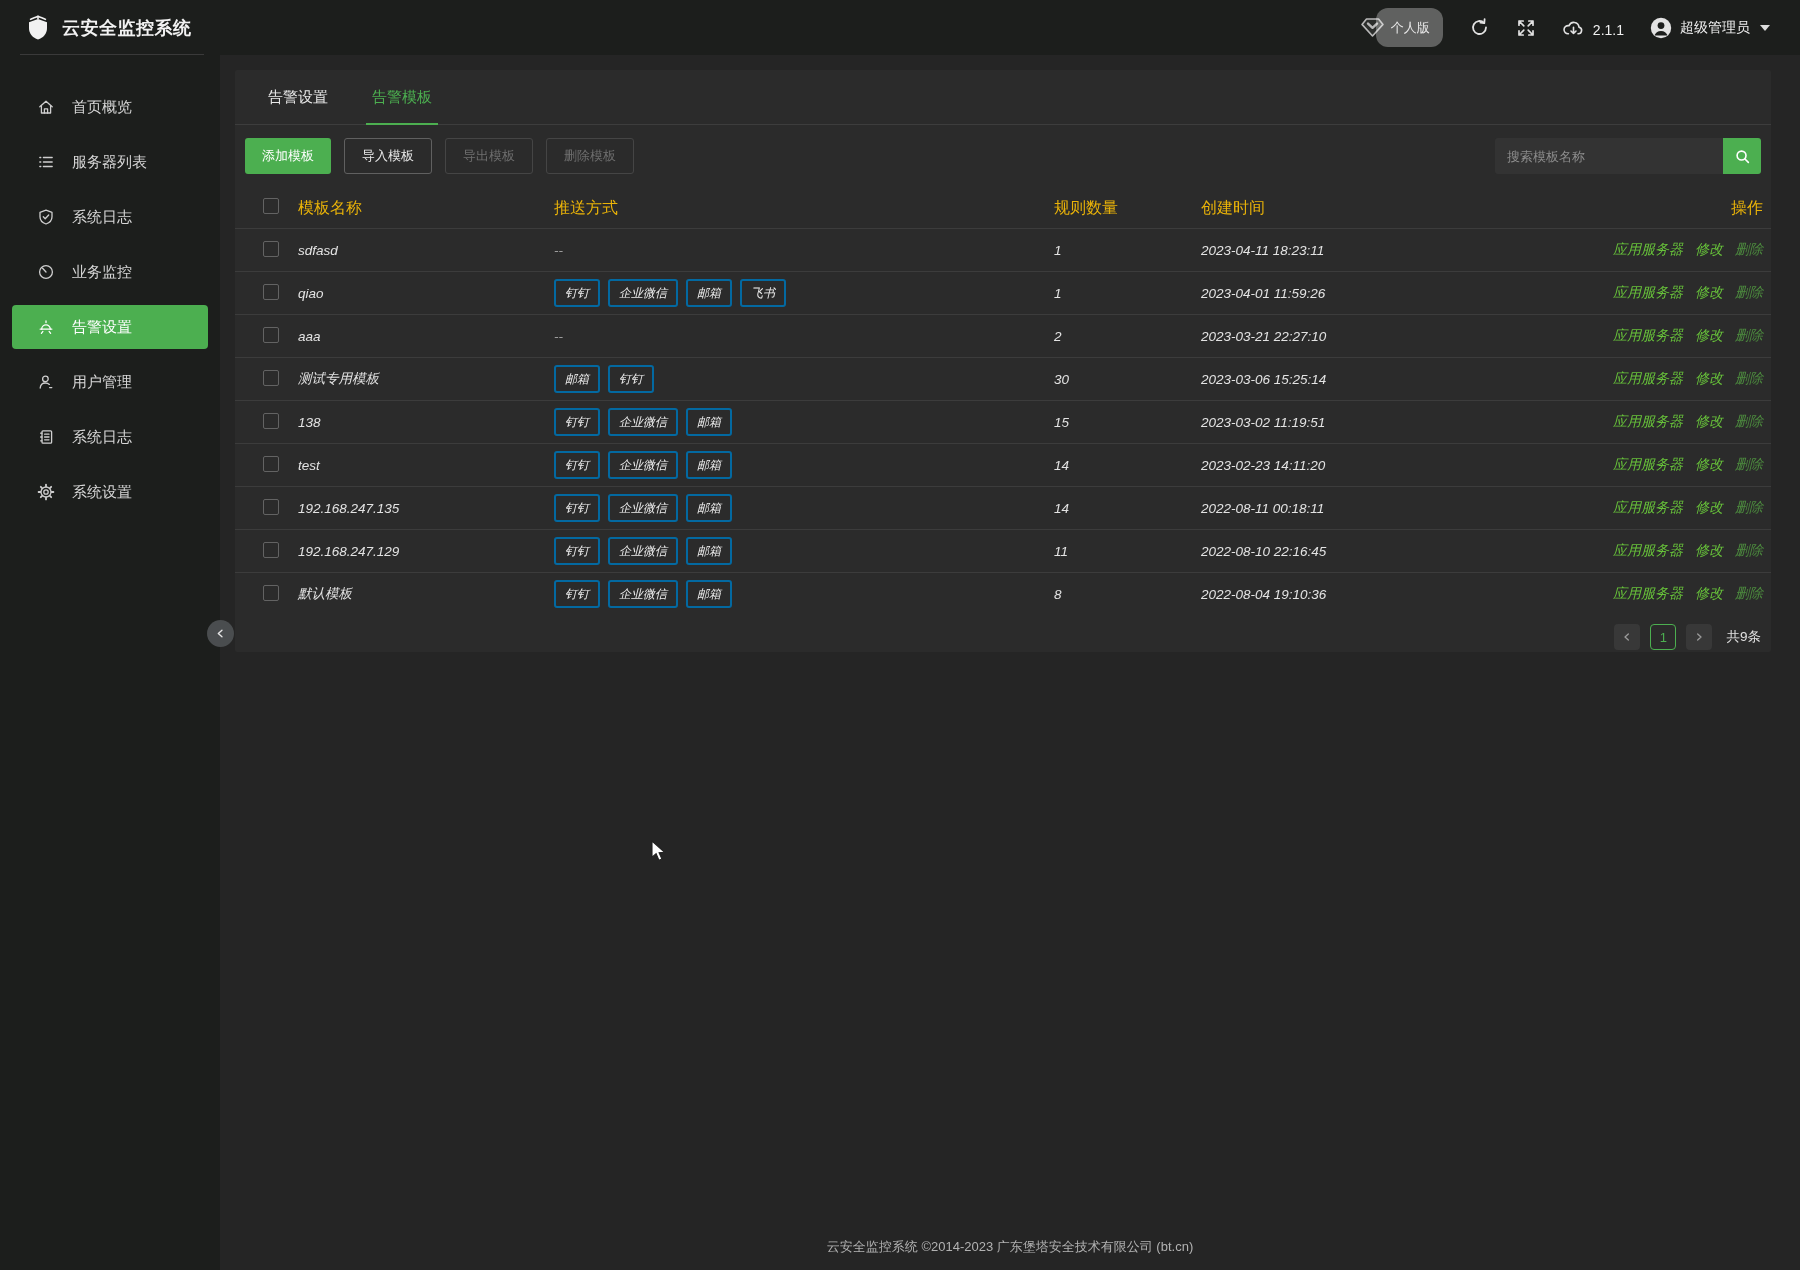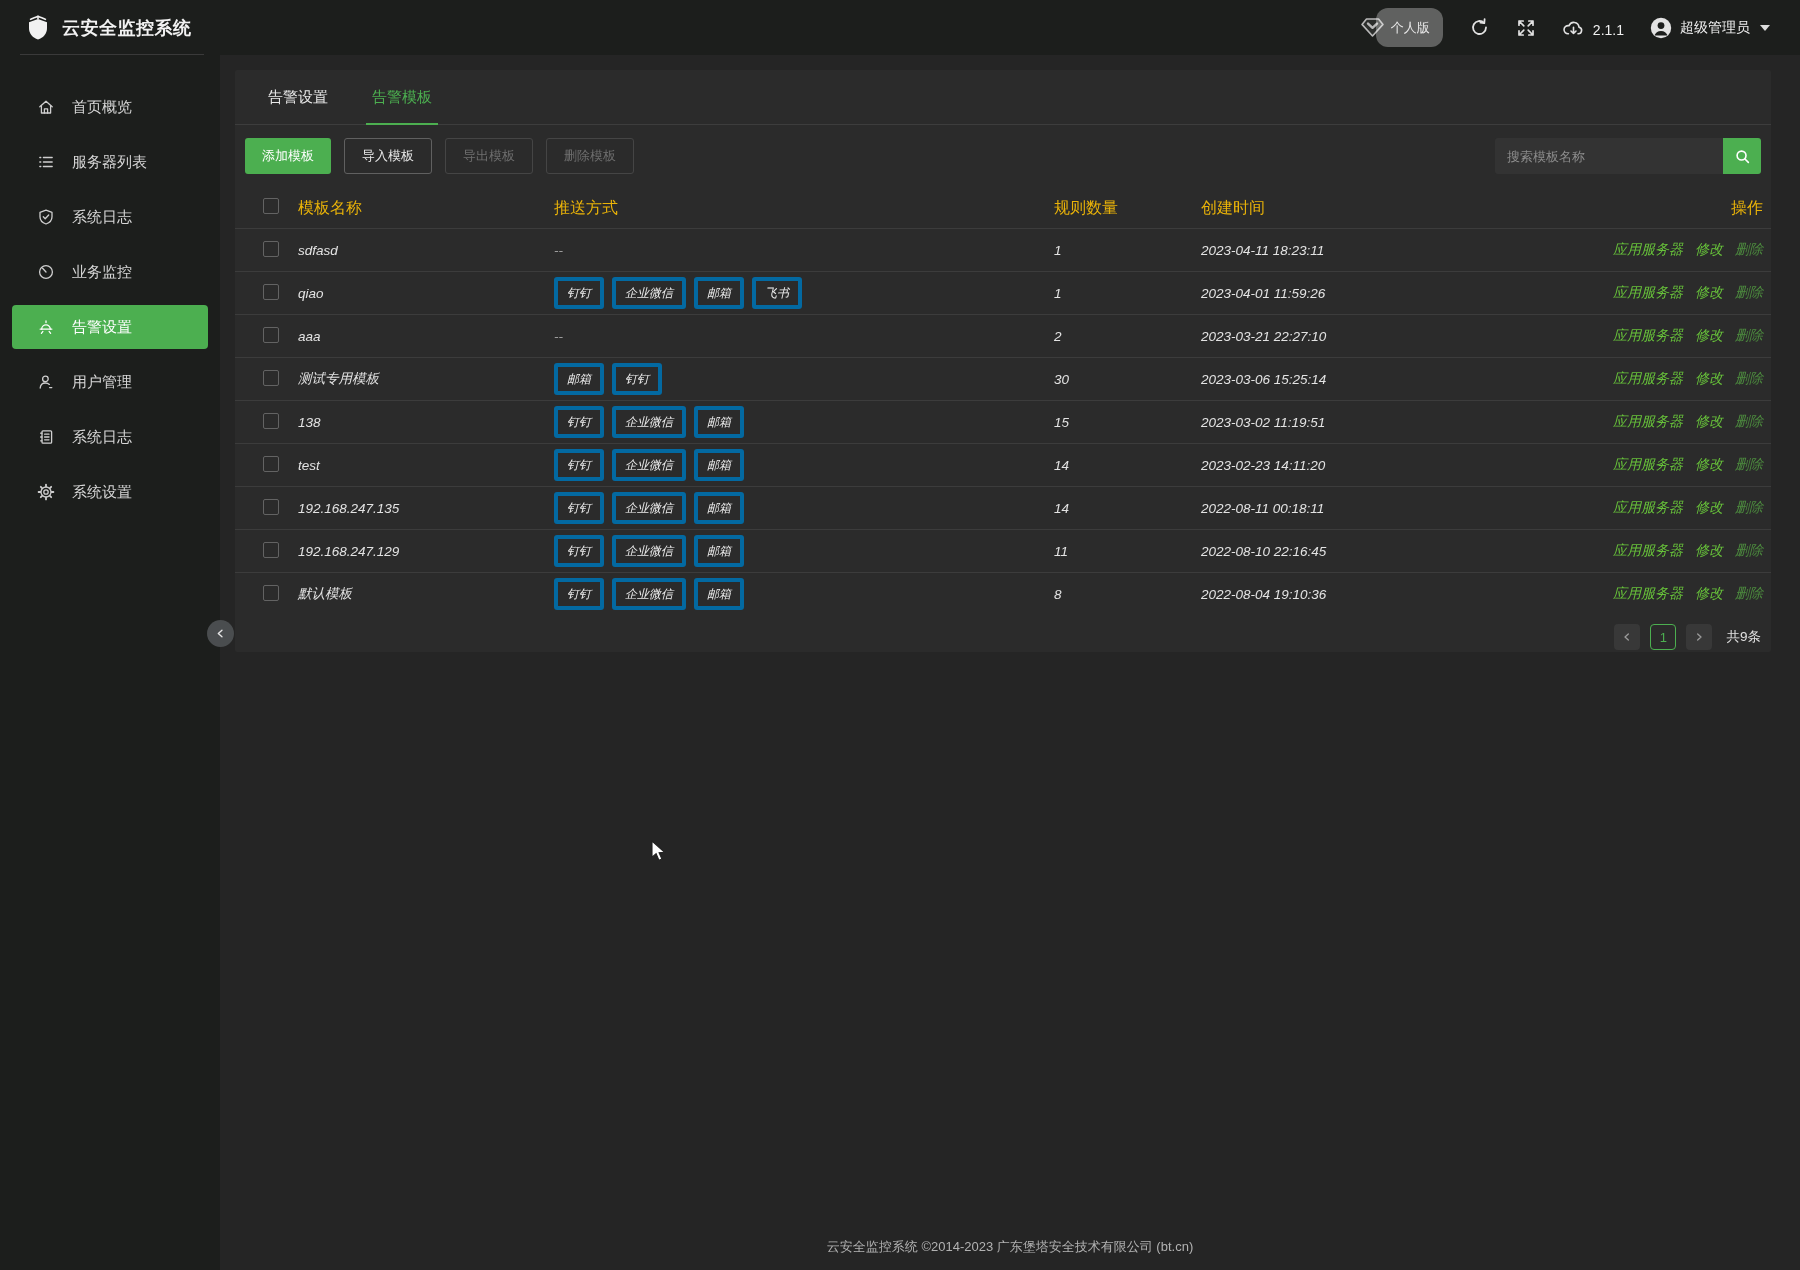--- a/index.html
+++ b/index.html
@@ -49,21 +49,21 @@
 .search-btn { width:38px; height:36px; background:#4caf50; border:none; border-radius:0 3px 3px 0; display:flex; align-items:center; justify-content:center; cursor:pointer; }
 
 
 .table { margin-top:14px; }
 .trow { display:grid; grid-template-columns:35px 256px 500px 147px 1fr 240px; align-items:center; padding:0 8px 0 28px; }
 .thead { height:40px; font-size:16px; color:#eab308; }
 .tbody-row { height:43px; border-top:1px solid #3c3c3c; font-size:13.5px; color:#e3e3e3;font-style:italic; }
 .cell-ops { text-align:right; }
 .checkbox { display:inline-block; width:16px; height:16px; border:1px solid #636363; border-radius:2px; background:transparent; cursor:pointer; }
 .chips { display:flex; gap:8px; }
-.chip { border:4px solid #0369a1; border-radius:3px; padding:3.5px 9px; font-size:12px; color:#ececec; white-space:nowrap; }
+.chip { border:2px solid #0369a1; border-radius:3px; padding:3.5px 9px; font-size:12px; color:#ececec; white-space:nowrap; }
 .push-empty { color:#9c9c9c; }
 .ops { display:flex; justify-content:flex-end; gap:12px; white-space:nowrap; }
 .link { color:#67c23a; font-size:14px; text-decoration:none; cursor:pointer; }
 .link.dim { color:#4c8a3e; }
 
 
 .pagination { display:flex; align-items:center; justify-content:flex-end; gap:10px; padding:6px 10px 0 0; height:38px; }
 .page-btn { width:26px; height:26px; border-radius:4px; background:#383838; border:none; display:flex; align-items:center; justify-content:center; cursor:pointer; }
 .page-num { width:26px; height:26px; border-radius:4px; border:1px solid #4caf50; color:#4caf50; font-size:13px; display:flex; align-items:center; justify-content:center; cursor:pointer; background:transparent; }
 .page-total { font-size:13.5px; color:#e0e0e0; margin-left:4px; }

